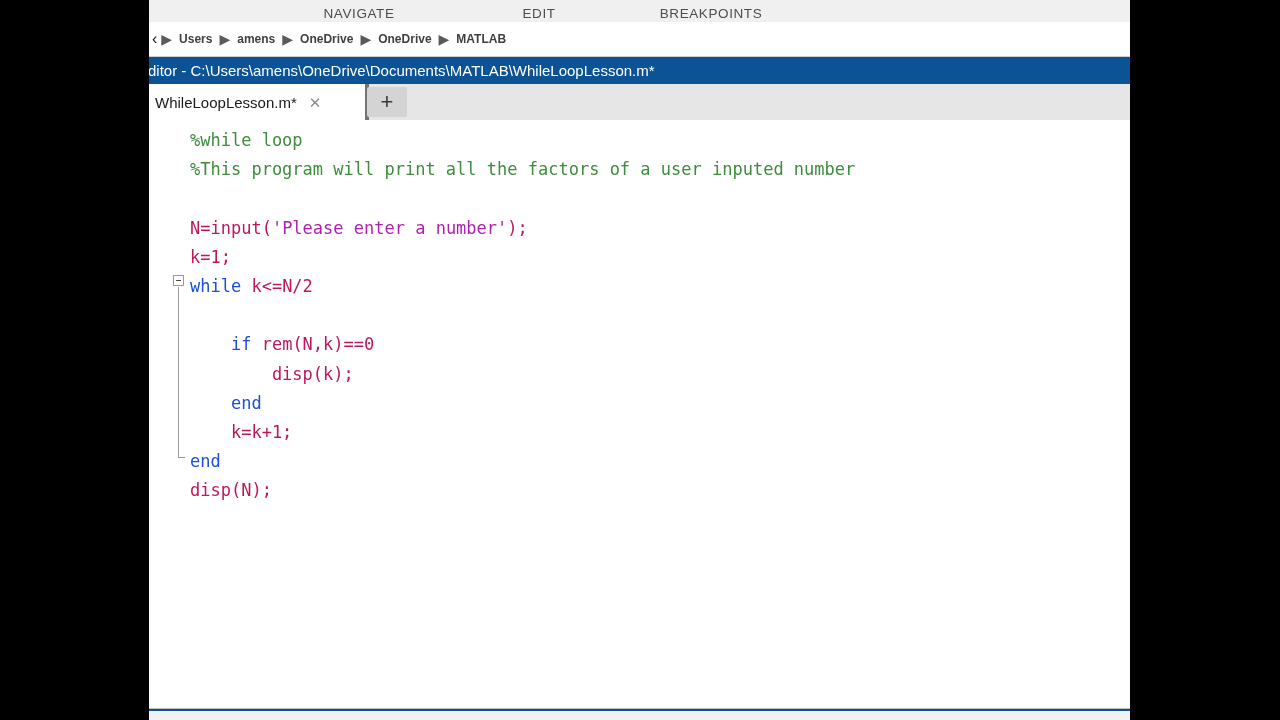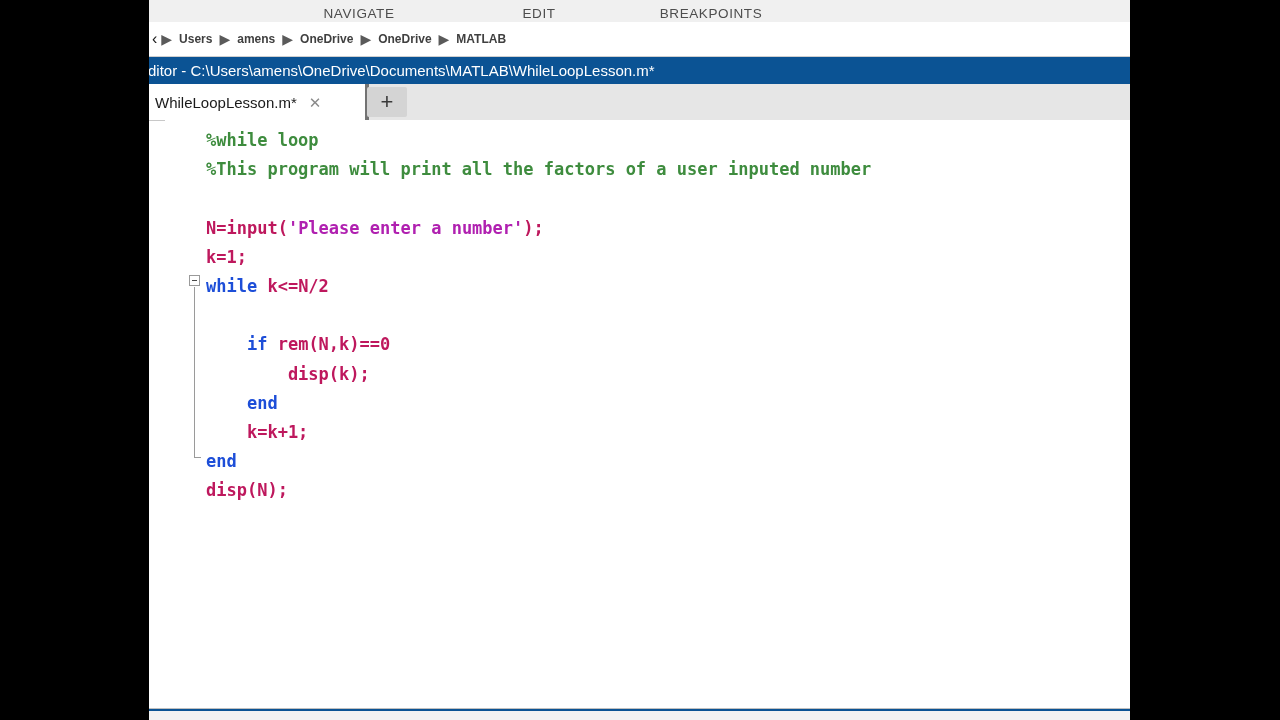--- a/index.html
+++ b/index.html
@@ -147,26 +147,25 @@
     align-items: center;
     justify-content: center;
     color: #3a3a3a;
     font-size: 22px;
     line-height: 1;
   }
 
   
   .editor {
     position: absolute;
-    left: 16px;
+    left: 0;
     top: 120px;
     width: 981px;
     height: 588px;
     background: #ffffff;
-    font-weight: bold;
   }
   .code {
     position: absolute;
     left: 41px;
     top: 6px;
     font-family: "DejaVu Sans Mono", monospace;
     font-size: 17px;
     line-height: 29.2px;
     white-space: pre;
     color: #000000;

